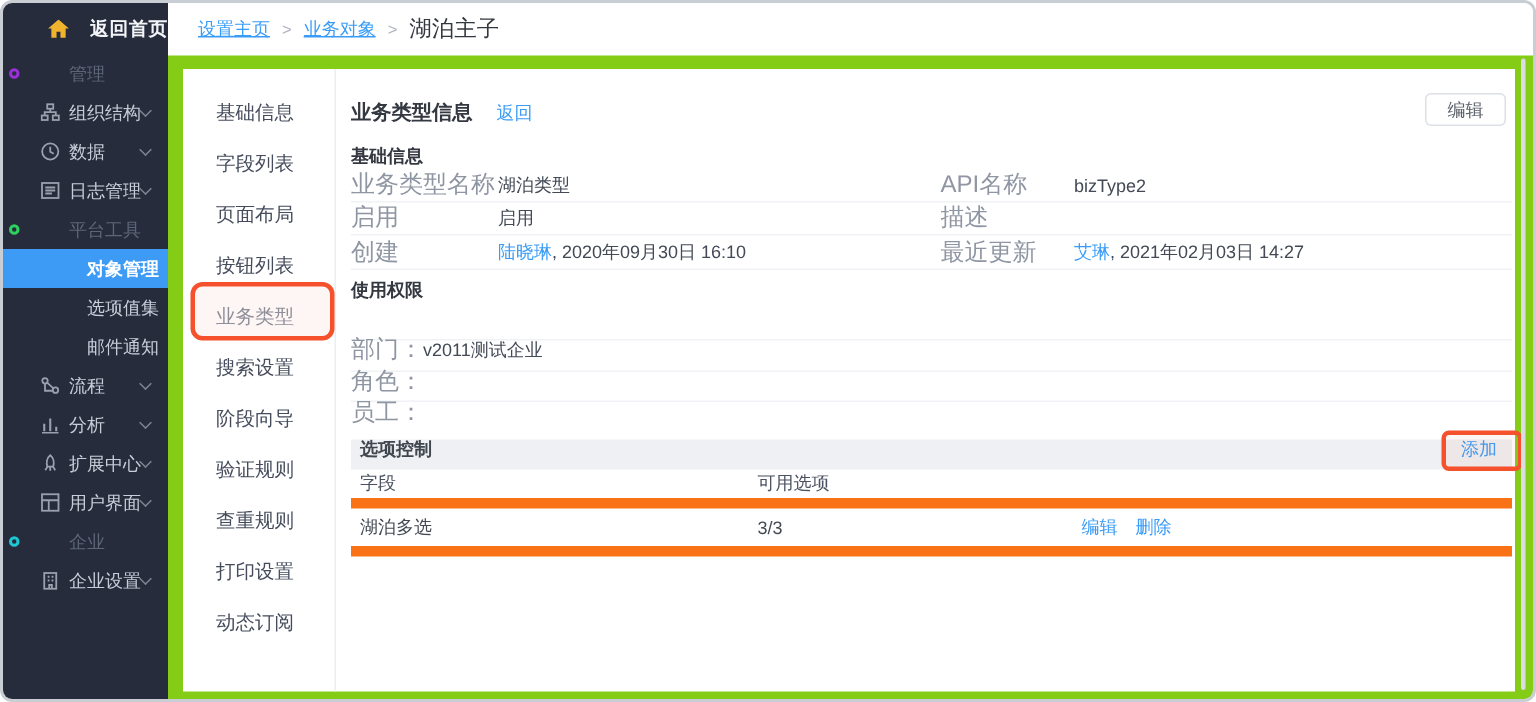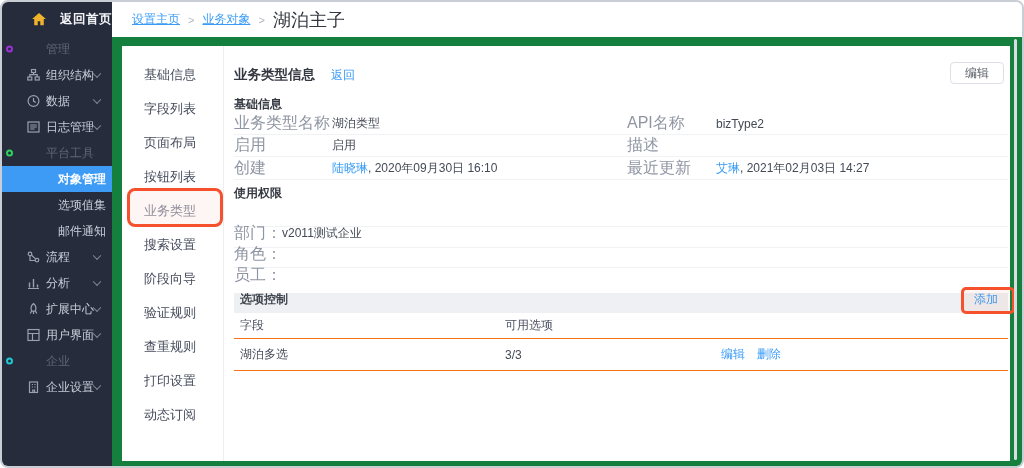--- a/index.html
+++ b/index.html
@@ -25,24 +25,24 @@
   .side-item .chev.up   { transform:translateY(-30%) rotate(-135deg); }
   .side-item.sub .lbl { left:56px; }
   .side-item.active { background:#3d9bf5; }
   .side-item.active .lbl { color:#fff; font-weight:bold; }
 
   
   .crumb-bar { position:absolute; left:110px; top:0; right:0; height:35px; background:#fff;
                display:flex; align-items:center; padding-left:20px; gap:8px; }
   .crumb-link { font-size:12px; color:#3a9cf7; cursor:pointer;text-decoration:underline; }
   .crumb-sep { font-size:11px; color:#aeb4c0; }
-  .crumb-current { font-size:18px; color:#33373e; font-weight:500; }
-
-  
-  .main { position:absolute; left:110px; top:35px; right:0; bottom:0; background:#15803d; }
+  .crumb-current { font-size:15px; color:#33373e; font-weight:500; }
+
+  
+  .main { position:absolute; left:110px; top:35px; right:0; bottom:0; background:#84cc16; }
   .scroll-strip { position:absolute; right:5px; top:2px; bottom:6px; width:3px;
                   background:#d9dce1; border-radius:2px; }
   .card { position:absolute; left:10px; top:9px; width:888px; bottom:5px; background:#fff; }
 
   
   .menu-col { position:absolute; left:0; top:0; bottom:0; width:102px; border-right:1px solid #eceef2;
               padding-top:12px; }
   .menu-item { height:34px; display:flex; align-items:center; padding-left:22px;
                font-size:13px; color:#454c5c; cursor:pointer; white-space:nowrap; }
   .menu-item.current { color:#8b93a1; }
@@ -72,21 +72,21 @@
 
   .p-row { left:0; right:0; display:flex; align-items:center; border-bottom:1px solid #f0f2f5; }
   .p-row .f-label, .p-row .f-value { white-space:pre;margin-top:35px; }
 
   .opt-bar { left:0; right:0; top:247px; height:20px; background:#eef0f3;
              display:flex; align-items:center; justify-content:space-between; padding:0 10px 8px 6px; }
   .opt-bar .t { font-size:12px; font-weight:bold; color:#41474f; }
   .add-link { font-size:12px; color:#3a9cf7; cursor:pointer; }
 
   .tbl-row { left:0; right:0; display:grid; grid-template-columns:265px 222px auto;
-             align-items:center; border-bottom:1px solid #f97316; }
+             align-items:center; border-bottom:7px solid #f97316; }
   .tbl-head { top:267px; height:26px; }
   .tbl-data { top:293px; height:32px; }
   .th { font-size:12px; color:#4a5160; padding-left:6px; }
   .td { font-size:12px; color:#434a56; padding-left:6px; }
   .actions { display:flex; gap:12px; font-size:12px; }
 
   svg { display:block; }
 </style>
 </head>
 <body>

